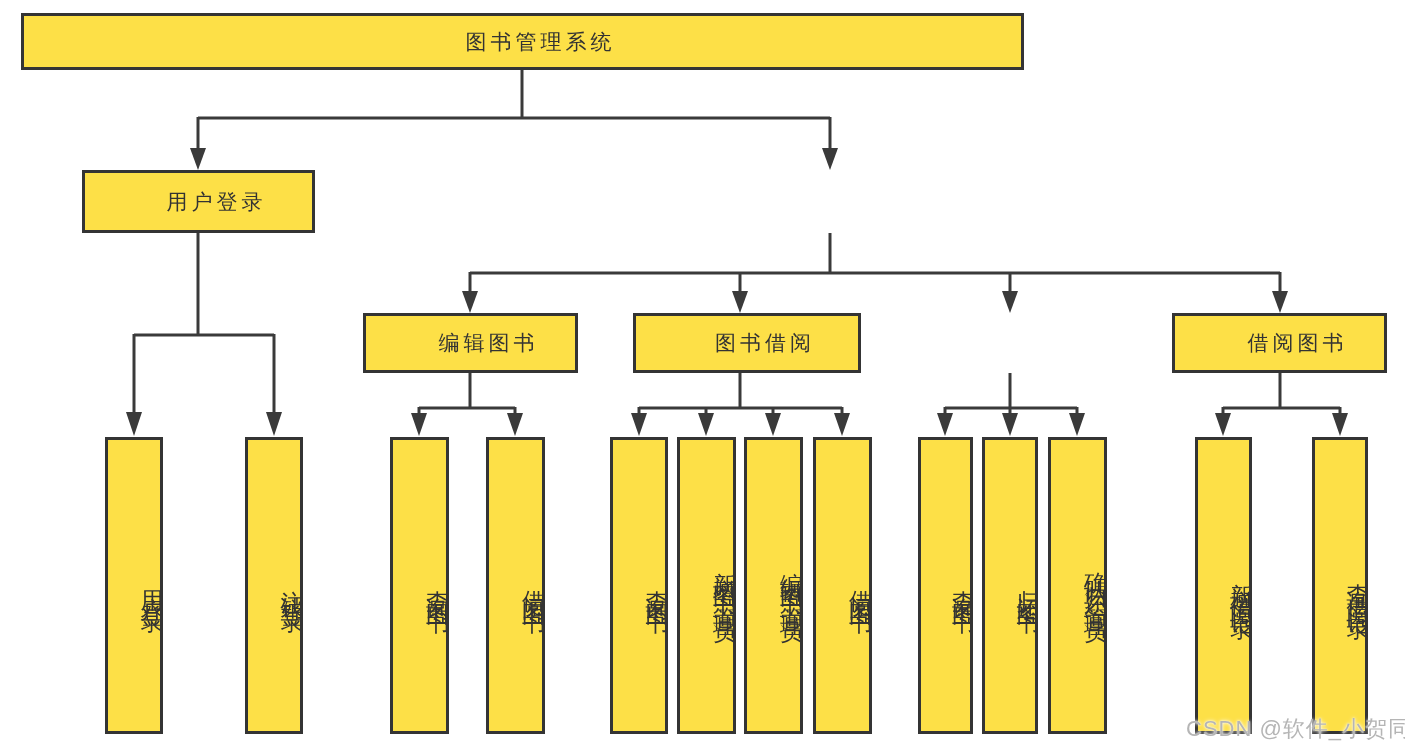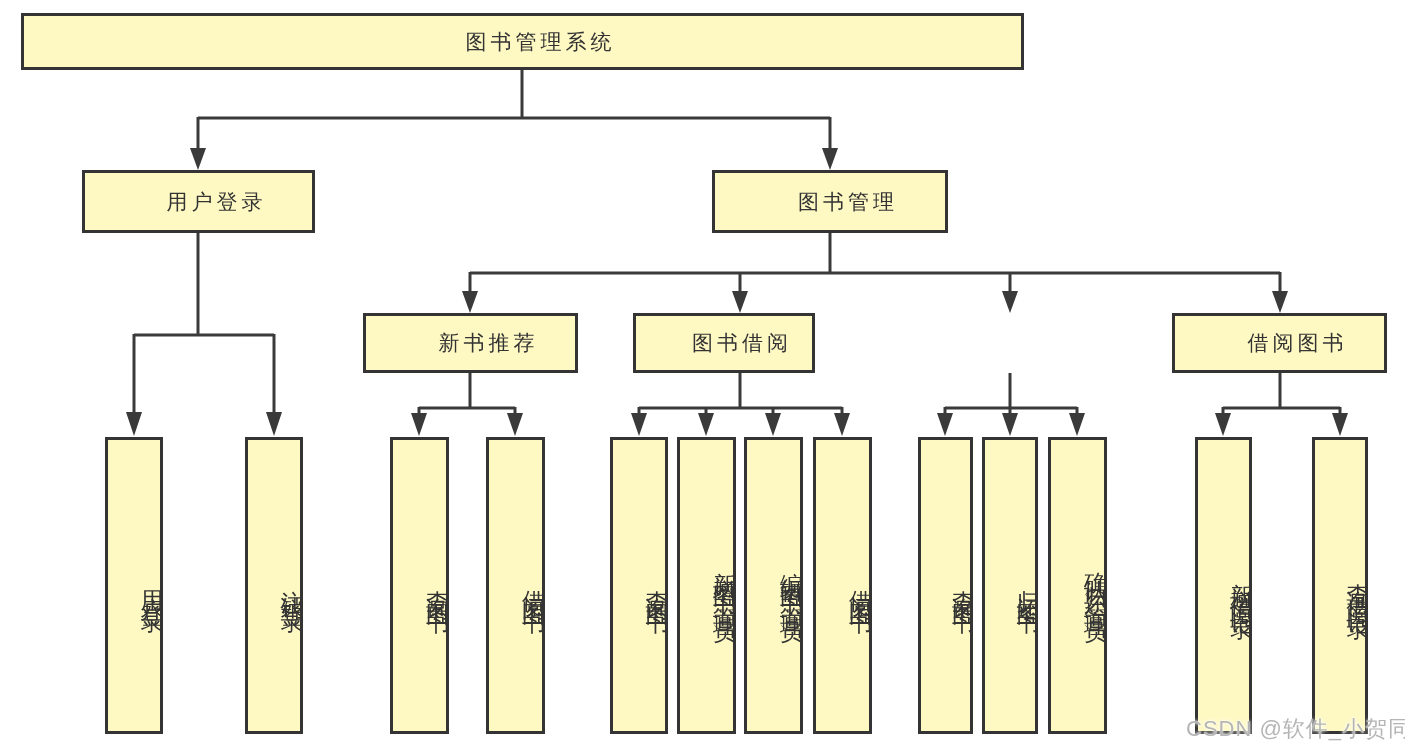--- a/index.html
+++ b/index.html
@@ -20,21 +20,21 @@
   svg.connectors {
     position: absolute;
     left: 0;
     top: 0;
     pointer-events: none;
   }
   .node {
     position: absolute;
     box-sizing: border-box;
     border: 3px solid #343434;
-    background: #fef9c3;
+    background: #fde047;
     color: #333333;
     display: flex;
     align-items: center;
     justify-content: center;
     font-size: 21px;
     letter-spacing: 4px;
     text-align: left;
     white-space: nowrap;
     padding-left: 36px;
   }
@@ -124,24 +124,23 @@
       <path d="M1002 413 L1018 413 L1010 436 Z"></path>
       <path d="M1069 413 L1085 413 L1077 436 Z"></path>
       <path d="M1215 413 L1231 413 L1223 436 Z"></path>
       <path d="M1332 413 L1348 413 L1340 436 Z"></path>
     </g>
   </svg>
 
   <div class="node" style="left:21px; top:13px; width:1003px; height:57px;">图书管理系统</div>
 
   <div class="node" style="left:82px; top:170px; width:233px; height:63px;">用户登录</div>
-  <div class="node" style="left:712px; top:170px; width:236px; height:63px;">图书管理</div>
 
-  <div class="node" style="left:363px; top:313px; width:215px; height:60px;">新书推荐</div>
-  <div class="node" style="left:633px; top:313px; width:182px; height:60px;">图书借阅</div>
+  <div class="node" style="left:363px; top:313px; width:215px; height:60px;">编辑图书</div>
+  <div class="node" style="left:633px; top:313px; width:228px; height:60px;">图书借阅</div>
   <div class="node" style="left:1172px; top:313px; width:215px; height:60px;">借阅图书</div>
 
   <div class="node vnode" style="left:105px; top:437px; width:58px; height:297px;">用户登录</div>
   <div class="node vnode" style="left:245px; top:437px; width:58px; height:297px;">注销登录</div>
 
   <div class="node vnode" style="left:390px; top:437px; width:59px; height:297px;">查询图书</div>
   <div class="node vnode" style="left:486px; top:437px; width:59px; height:297px;">借阅图书</div>
 
   <div class="node vnode" style="left:610px; top:437px; width:58px; height:297px;">查询图书</div>
   <div class="node vnode" style="left:677px; top:437px; width:59px; height:297px;">新增图书（管理员）</div>

